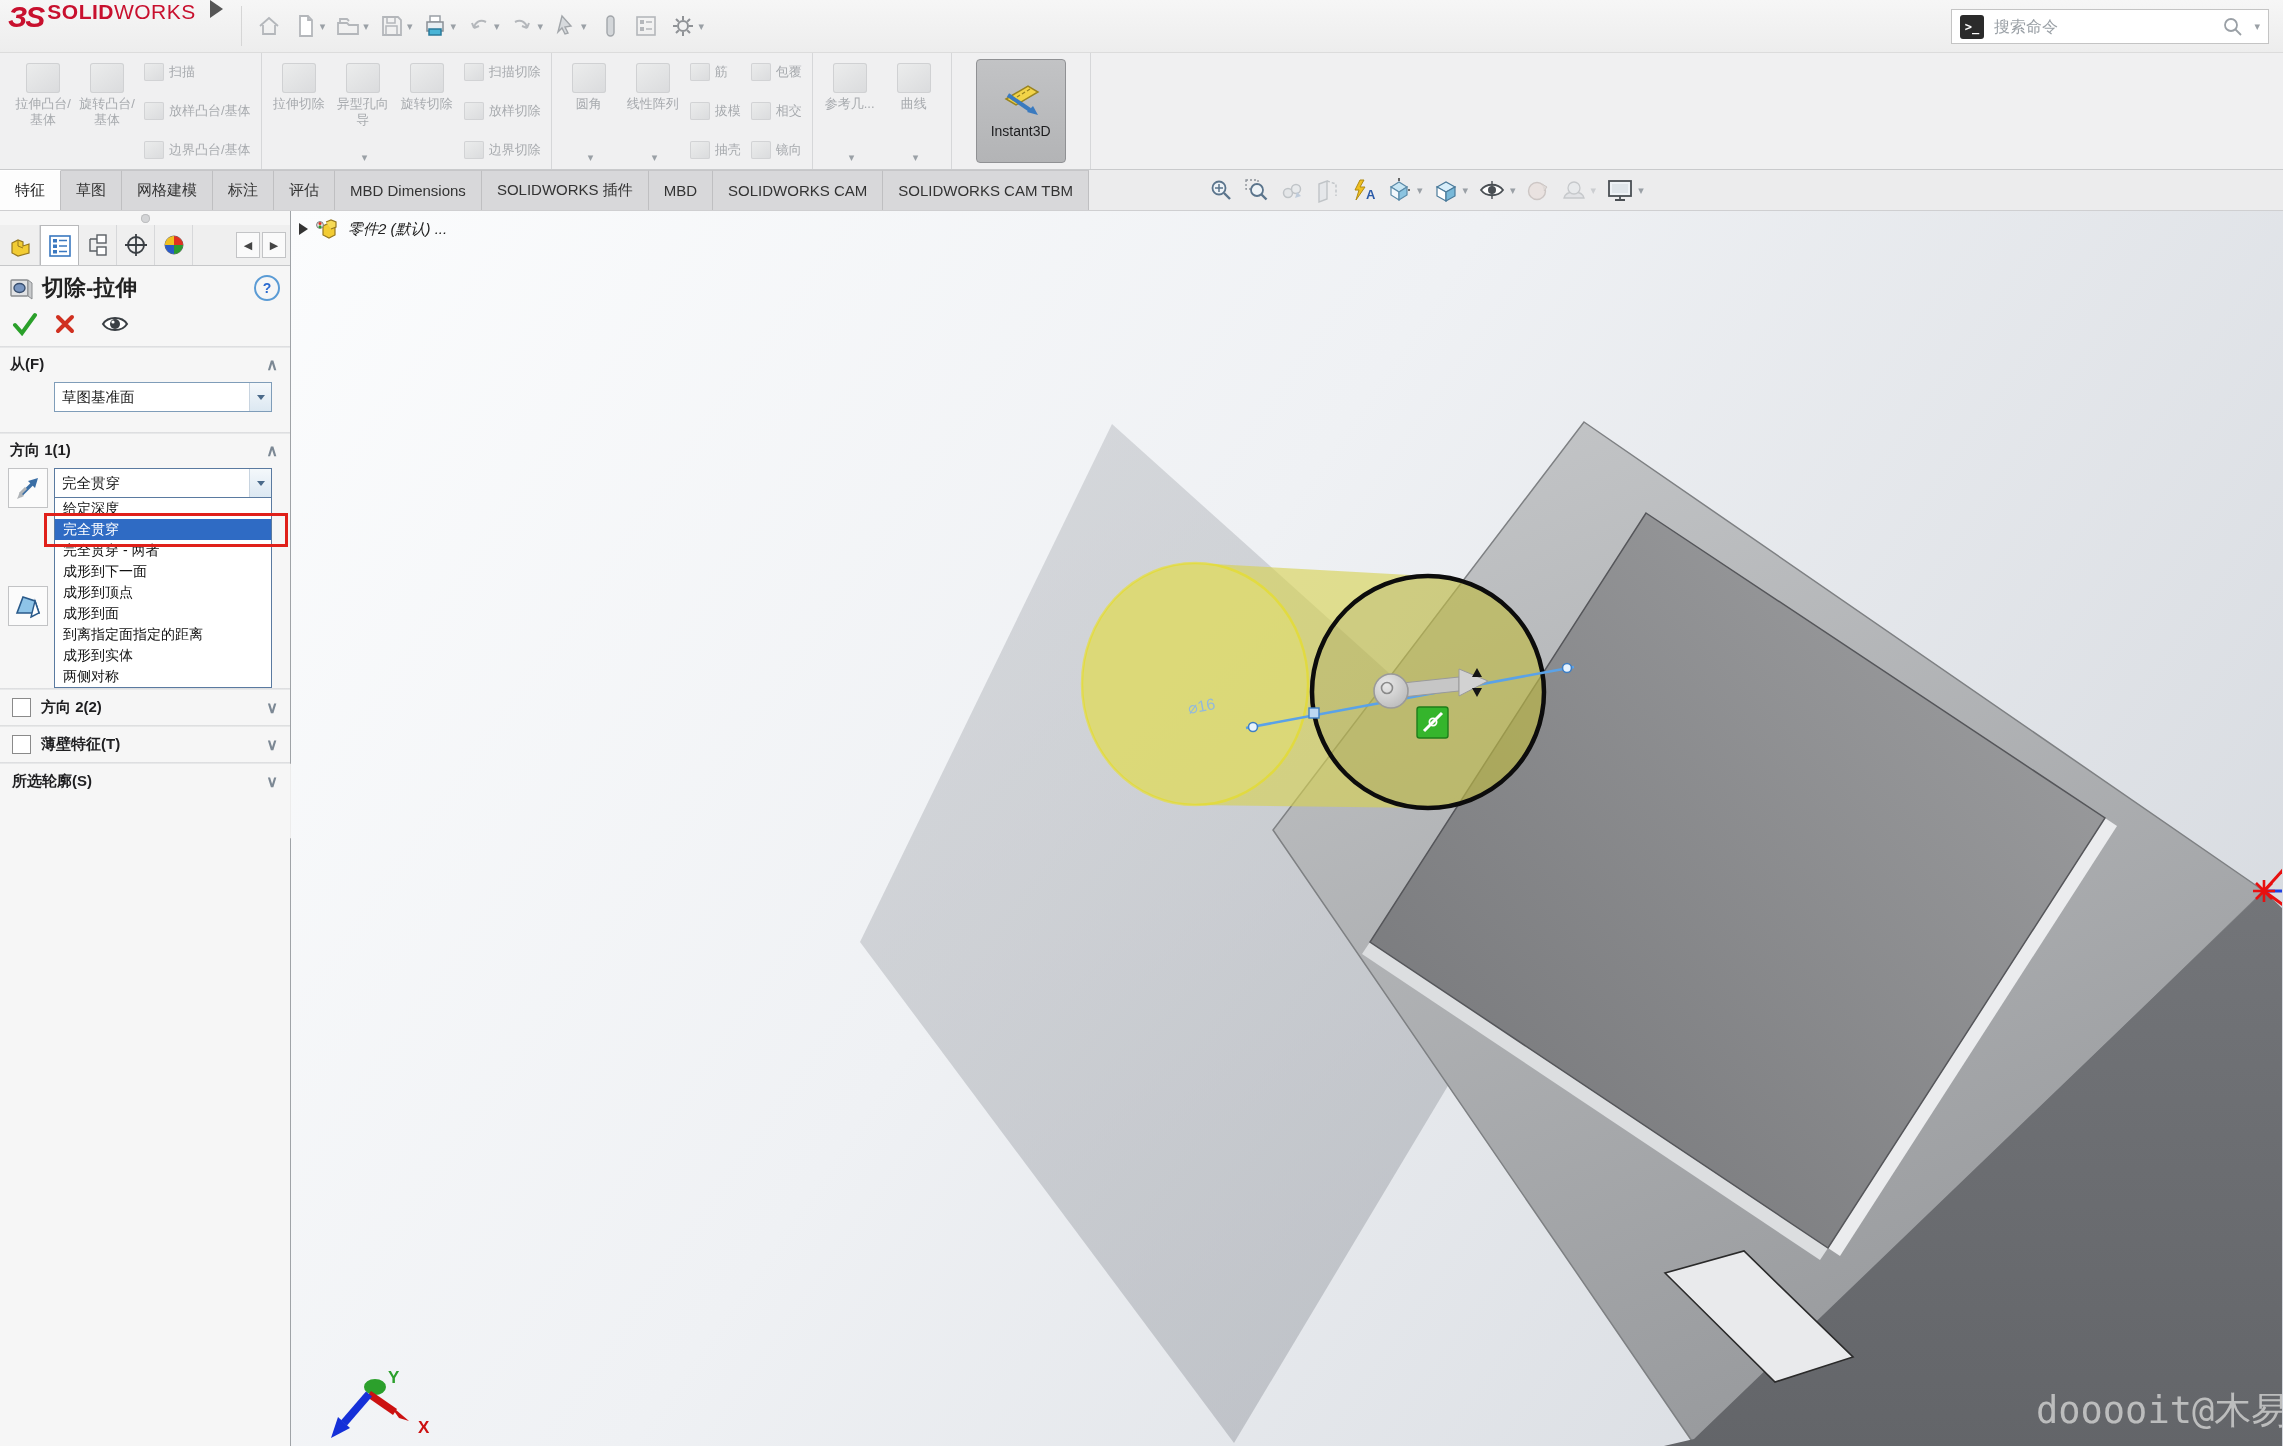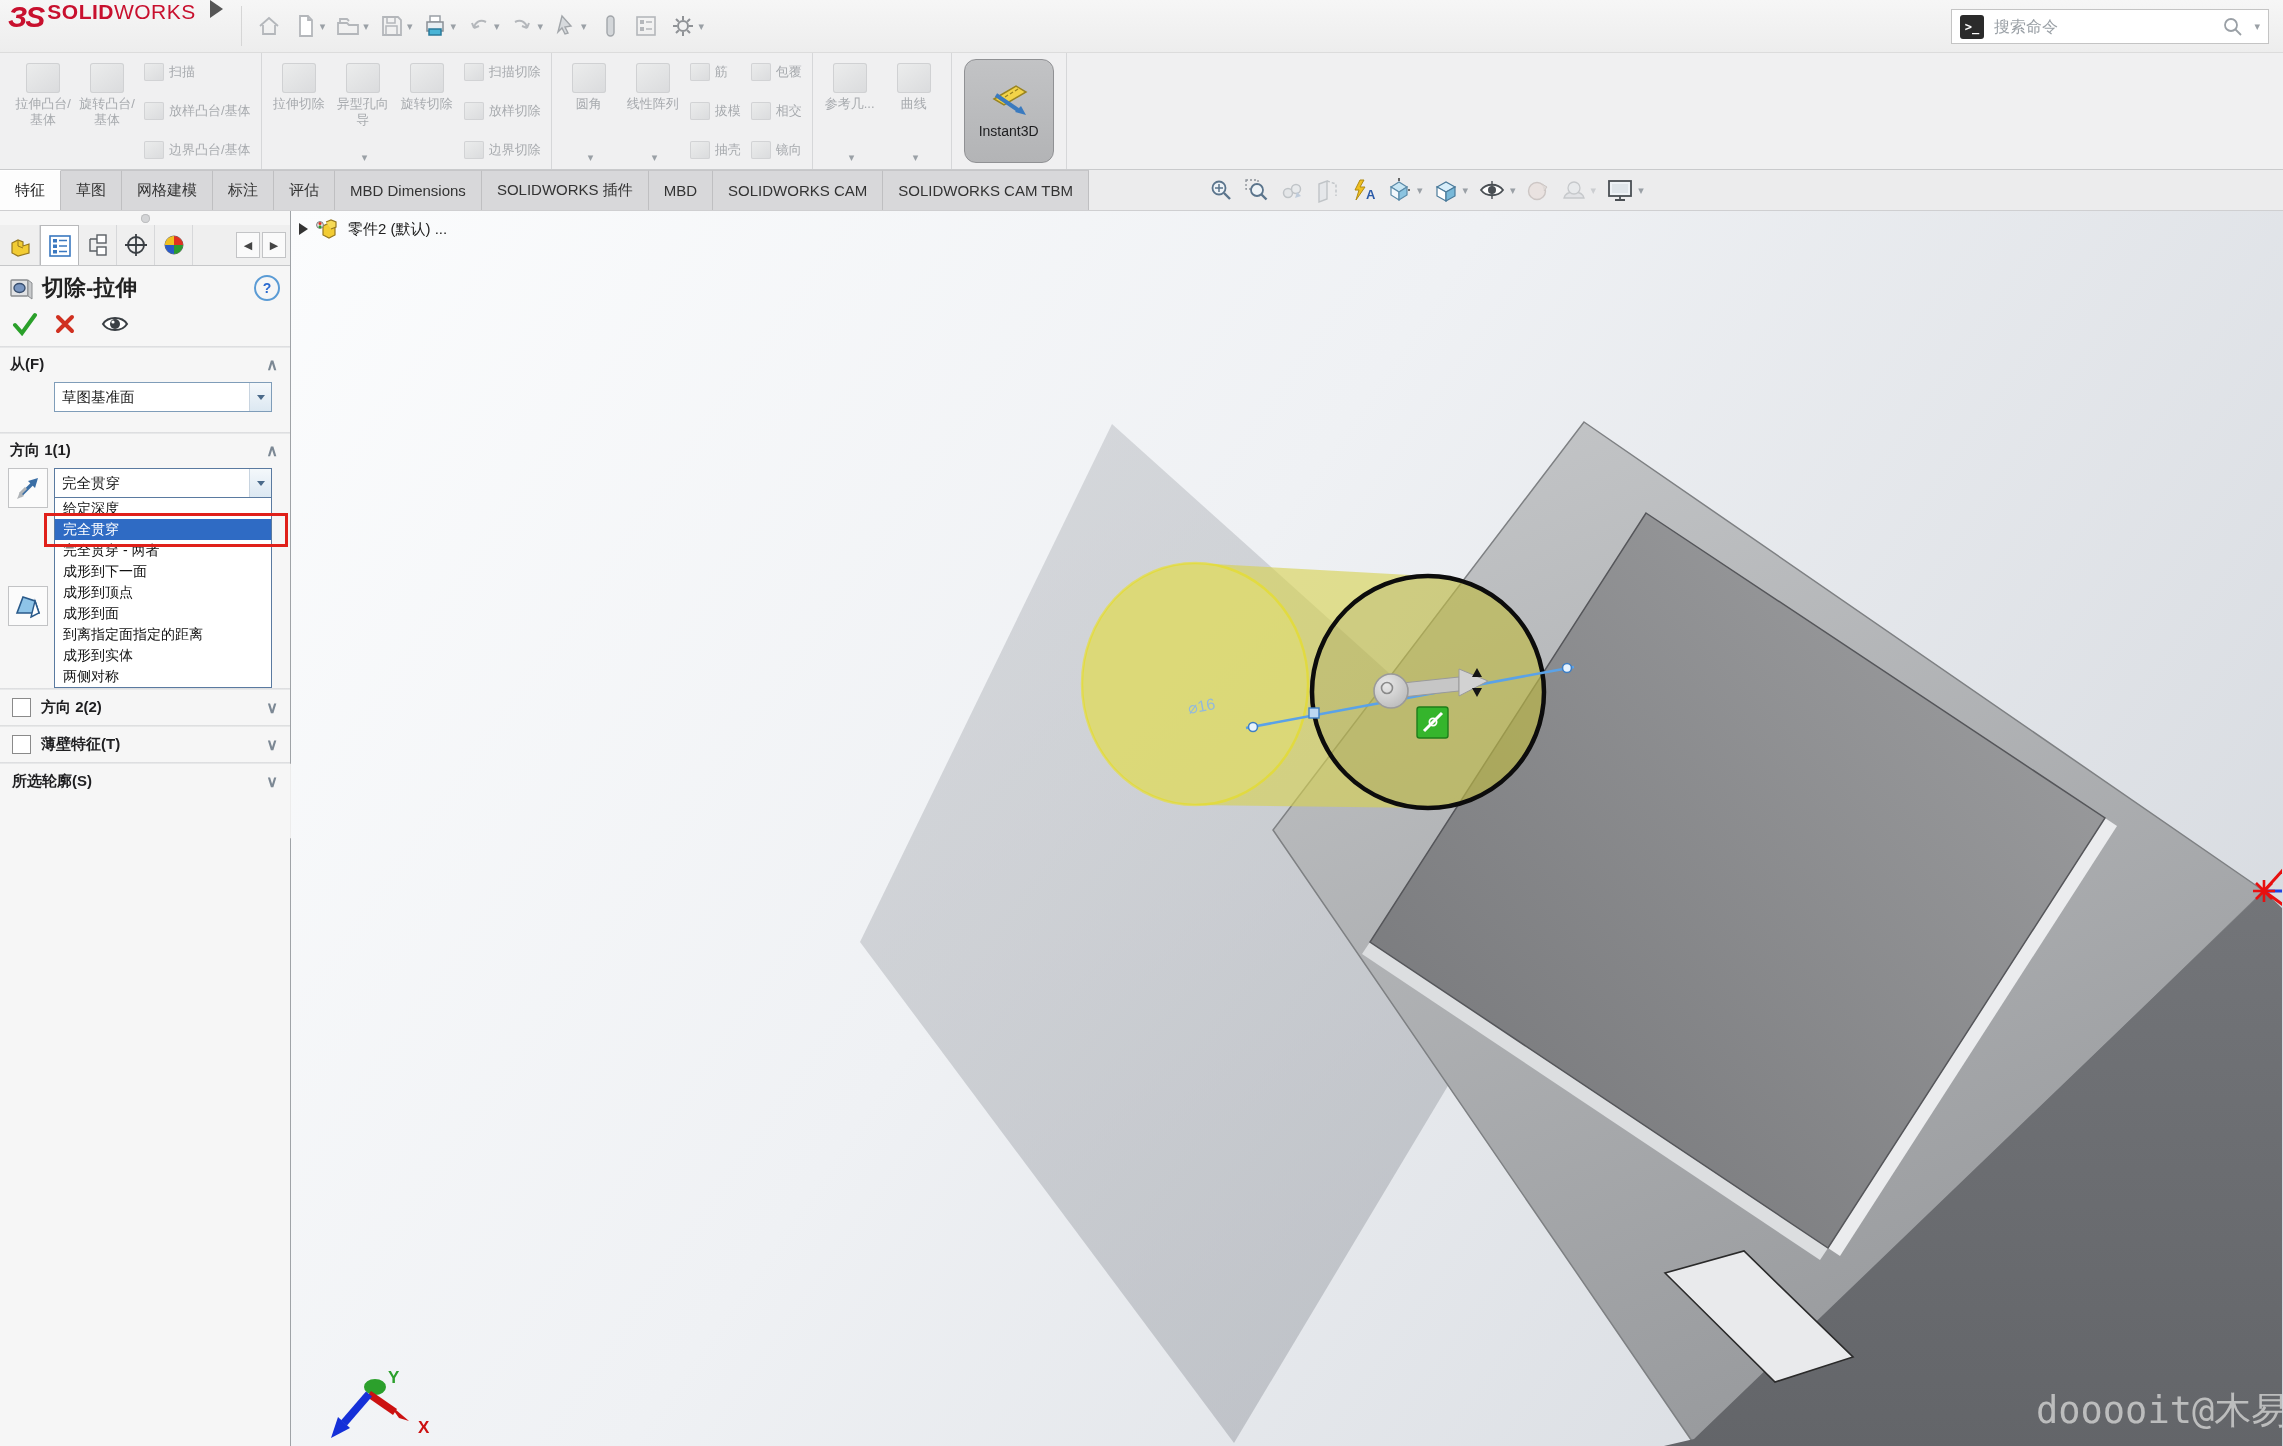--- a/index.html
+++ b/index.html
@@ -32,21 +32,21 @@
   .ribbon{height:116px;background:#f0f0f1;border-bottom:1px solid #c9cacc;display:flex;align-items:stretch;padding-left:6px;}
   .rgroup{display:flex;align-items:stretch;padding:4px 8px;border-right:1px solid #d6d7d9;gap:6px;}
   .rbig{width:58px;display:flex;flex-direction:column;align-items:center;justify-content:flex-start;padding-top:6px;position:relative;}
   .ric{width:34px;height:30px;border-radius:3px;background:linear-gradient(145deg,#eceded,#dadbdd);box-shadow:inset 0 0 0 1px #d0d1d3;}
   .rlb{margin-top:3px;font-size:13px;line-height:1.2;color:#a7aaae;text-align:center;word-break:break-all;}
   .rbig .bcaret{position:absolute;bottom:2px;left:50%;transform:translateX(-50%);}
   .rcol{display:flex;flex-direction:column;justify-content:space-between;padding:6px 2px;}
   .rsm{display:flex;align-items:center;gap:5px;}
   .ric-s{width:20px;height:18px;border-radius:2px;background:linear-gradient(145deg,#eceded,#dadbdd);box-shadow:inset 0 0 0 1px #d2d3d5;flex:none;}
   .rsm span.lbl{font-size:13px;color:#a7aaae;white-space:nowrap;}
-  .instant3d{width:88px;margin:2px 4px;background:linear-gradient(#c2c3c5,#b3b4b6);border:1px solid #909194;border-radius:12px;
+  .instant3d{width:88px;margin:2px 16px;background:linear-gradient(#c2c3c5,#b3b4b6);border:1px solid #909194;border-radius:4px;
              display:flex;flex-direction:column;align-items:center;justify-content:center;gap:6px;}
   .instant3d .rlb{color:#1d1d1f;font-size:14px;margin-top:0;}
 
   
   .tabbar{height:40px;background:#ececed;border-bottom:1px solid #cfcfd1;display:flex;align-items:stretch;}
   .tab{display:flex;align-items:center;padding:0 15px;font-size:15px;color:#333;background:#d8d8da;border-right:1px solid #bfbfc1;border-top:1px solid #c6c6c8;}
   .tab.active{background:#fdfdfd;color:#1c1c1c;border-top:1px solid #fff;}
   .headsup{display:flex;align-items:center;gap:10px;margin-left:120px;}
   .hbtn{display:flex;align-items:center;gap:2px;}
   .dim{opacity:.38;}
@@ -89,21 +89,21 @@
   .opt.sel{background:#2f6bc4;color:#fff;}
   .redbox{position:absolute;left:-10px;right:-16px;top:45px;height:28px;border:3px solid #e0201a;pointer-events:none;z-index:5;}
   .row-collapsed{display:flex;align-items:center;gap:10px;padding:8px 12px;}
 
   .panel-grip{position:absolute;left:290px;top:552px;width:10px;height:74px;background:#ececec;border:1px solid #b5b6b8;border-left:none;
               border-radius:0 4px 4px 0;}
 
   
   .viewport{position:relative;flex:1;background:linear-gradient(125deg,#fbfcfd 0%,#eff1f4 42%,#d2d6dc 100%);overflow:hidden;}
   .viewport > svg.scene{position:absolute;inset:0;}
-  .tree-flyout{position:absolute;left:8px;top:6px;display:flex;align-items:center;gap:7px;font-size:15px;color:#222;}
+  .tree-flyout{position:absolute;left:8px;top:6px;display:flex;align-items:center;gap:7px;font-size:15px;color:#222;font-style:italic;}
   .tf-arrow{width:0;height:0;border-left:9px solid #333;border-top:6px solid transparent;border-bottom:6px solid transparent;}
 </style>
 </head>
 <body>
 
 <div id="app">
 
   <div class="titlebar">
     <div class="brand">
       <span class="logo-mark">ЗS</span>

